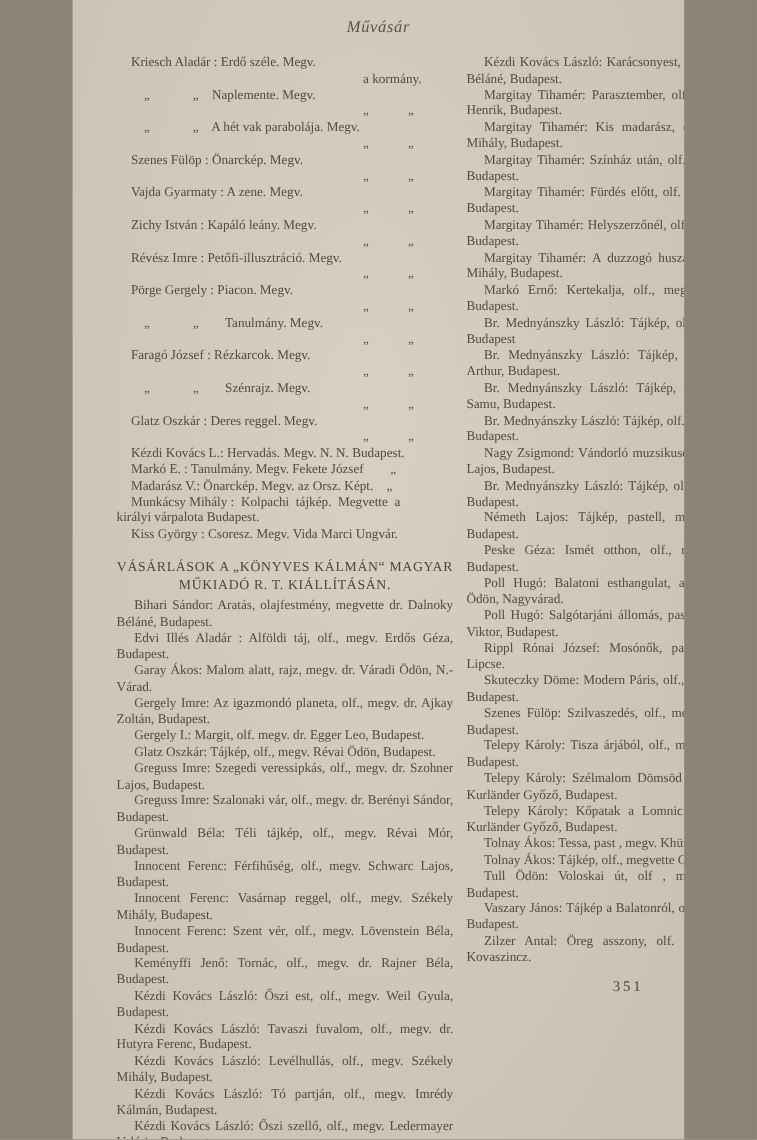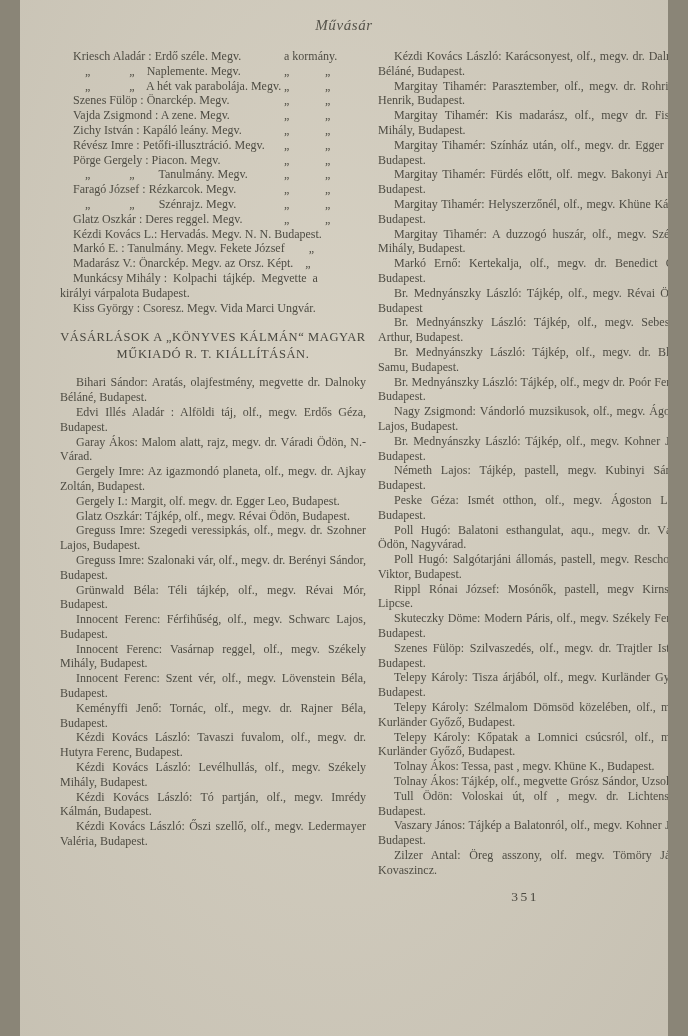--- a/index.html
+++ b/index.html
@@ -1,18 +1,18 @@
 <!DOCTYPE html>
 <html><head>
 <meta charset="utf-8">
 <style>
   html,body{margin:0;padding:0;background:#8a8577;}
   .page{
     position:relative;
-    width:648px;height:1036px;box-sizing:border-box;
+    width:556px;height:1036px;box-sizing:border-box;
     margin:0 auto;
     background:
       radial-gradient(ellipse at 48% 38%, rgba(255,255,255,0.08), rgba(0,0,0,0.06)),
       #d3cdbe;
     color:#4e4c43;
     font-family:"Liberation Serif","DejaVu Serif",serif;
     overflow:hidden;
   }
   .running-head{
     padding-top:17px;
@@ -27,29 +27,29 @@
     gap:12px;
     padding:15px 18px 0 40px;
   }
   .col{
     font-size:12px;
     line-height:14.8px;
   }
   .col-left{width:306px;flex:0 0 306px;}
   .col-right{width:312px;flex:0 0 312px;}
   .opening{padding-left:13px;margin-bottom:6px;}
-  .open-line{display:flex;flex-wrap:nowrap;}
+  .open-line{display:flex;flex-wrap:nowrap;flex-direction:column;}
   .ol-left{white-space:pre;flex:0 1 auto;overflow:hidden;}
   .ol-right{margin-left:auto;width:82px;flex:0 0 auto;display:flex;}
   .ol-r1,.ol-r2{flex:1 1 50%;}
   .open-line.span .ol-r1{flex:1 1 100%;}
   .open-line.cont{margin-left:-13px;font-family:Liberation Serif, serif;}
   .section-heading{
     text-align:center;
-    margin:14px 0 13px;
+    margin:14px 0 3px;
     font-size:12.5px;
     line-height:16.5px;
     letter-spacing:.6px;
     color:#49473f;
   }
   .entry{
     margin:0;
     text-indent:16px;
     text-align:justify;
     font-family:Liberation Serif, serif;
@@ -102,21 +102,21 @@
 
           <div class="open-line">
             <span class="ol-left">Szenes Fülöp : Önarckép. Megv.</span>
             <span class="ol-right">
               <span class="ol-r1">„</span>
               <span class="ol-r2">„</span>
             </span>
           </div>
 
           <div class="open-line">
-            <span class="ol-left">Vajda Zsigmond : A zene. Megv.</span>
+            <span class="ol-left">Vajda Gyarmaty : A zene. Megv.</span>
             <span class="ol-right">
               <span class="ol-r1">„</span>
               <span class="ol-r2">„</span>
             </span>
           </div>
 
           <div class="open-line">
             <span class="ol-left">Zichy István : Kapáló leány. Megv.</span>
             <span class="ol-right">
               <span class="ol-r1">„</span>
@@ -231,20 +231,21 @@
           <p class="entry">Grünwald Béla: Téli tájkép, olf., megv. Révai Mór, Budapest.</p>
 
           <p class="entry">Innocent Ferenc: Férfihűség, olf., megv. Schwarc Lajos, Budapest.</p>
 
           <p class="entry">Innocent Ferenc: Vasárnap reggel, olf., megv. Székely Mihály, Budapest.</p>
 
           <p class="entry">Innocent Ferenc: Szent vér, olf., megv. Lövenstein Béla, Budapest.</p>
 
           <p class="entry">Keményffi Jenő: Tornác, olf., megv. dr. Rajner Béla, Budapest.</p>
 
+          <p class="entry">Kézdi Kovács László: Őszi est, olf., megv. Weil Gyula, Budapest.</p>
 
           <p class="entry">Kézdi Kovács László: Tavaszi fuvalom, olf., megv. dr. Hutyra Ferenc, Budapest.</p>
 
           <p class="entry">Kézdi Kovács László: Levélhullás, olf., megv. Székely Mihály, Budapest.</p>
 
           <p class="entry">Kézdi Kovács László: Tó partján, olf., megv. Imrédy Kálmán, Budapest.</p>
 
           <p class="entry">Kézdi Kovács László: Őszi szellő, olf., megv. Ledermayer Valéria, Budapest.</p>
         </div>
 

